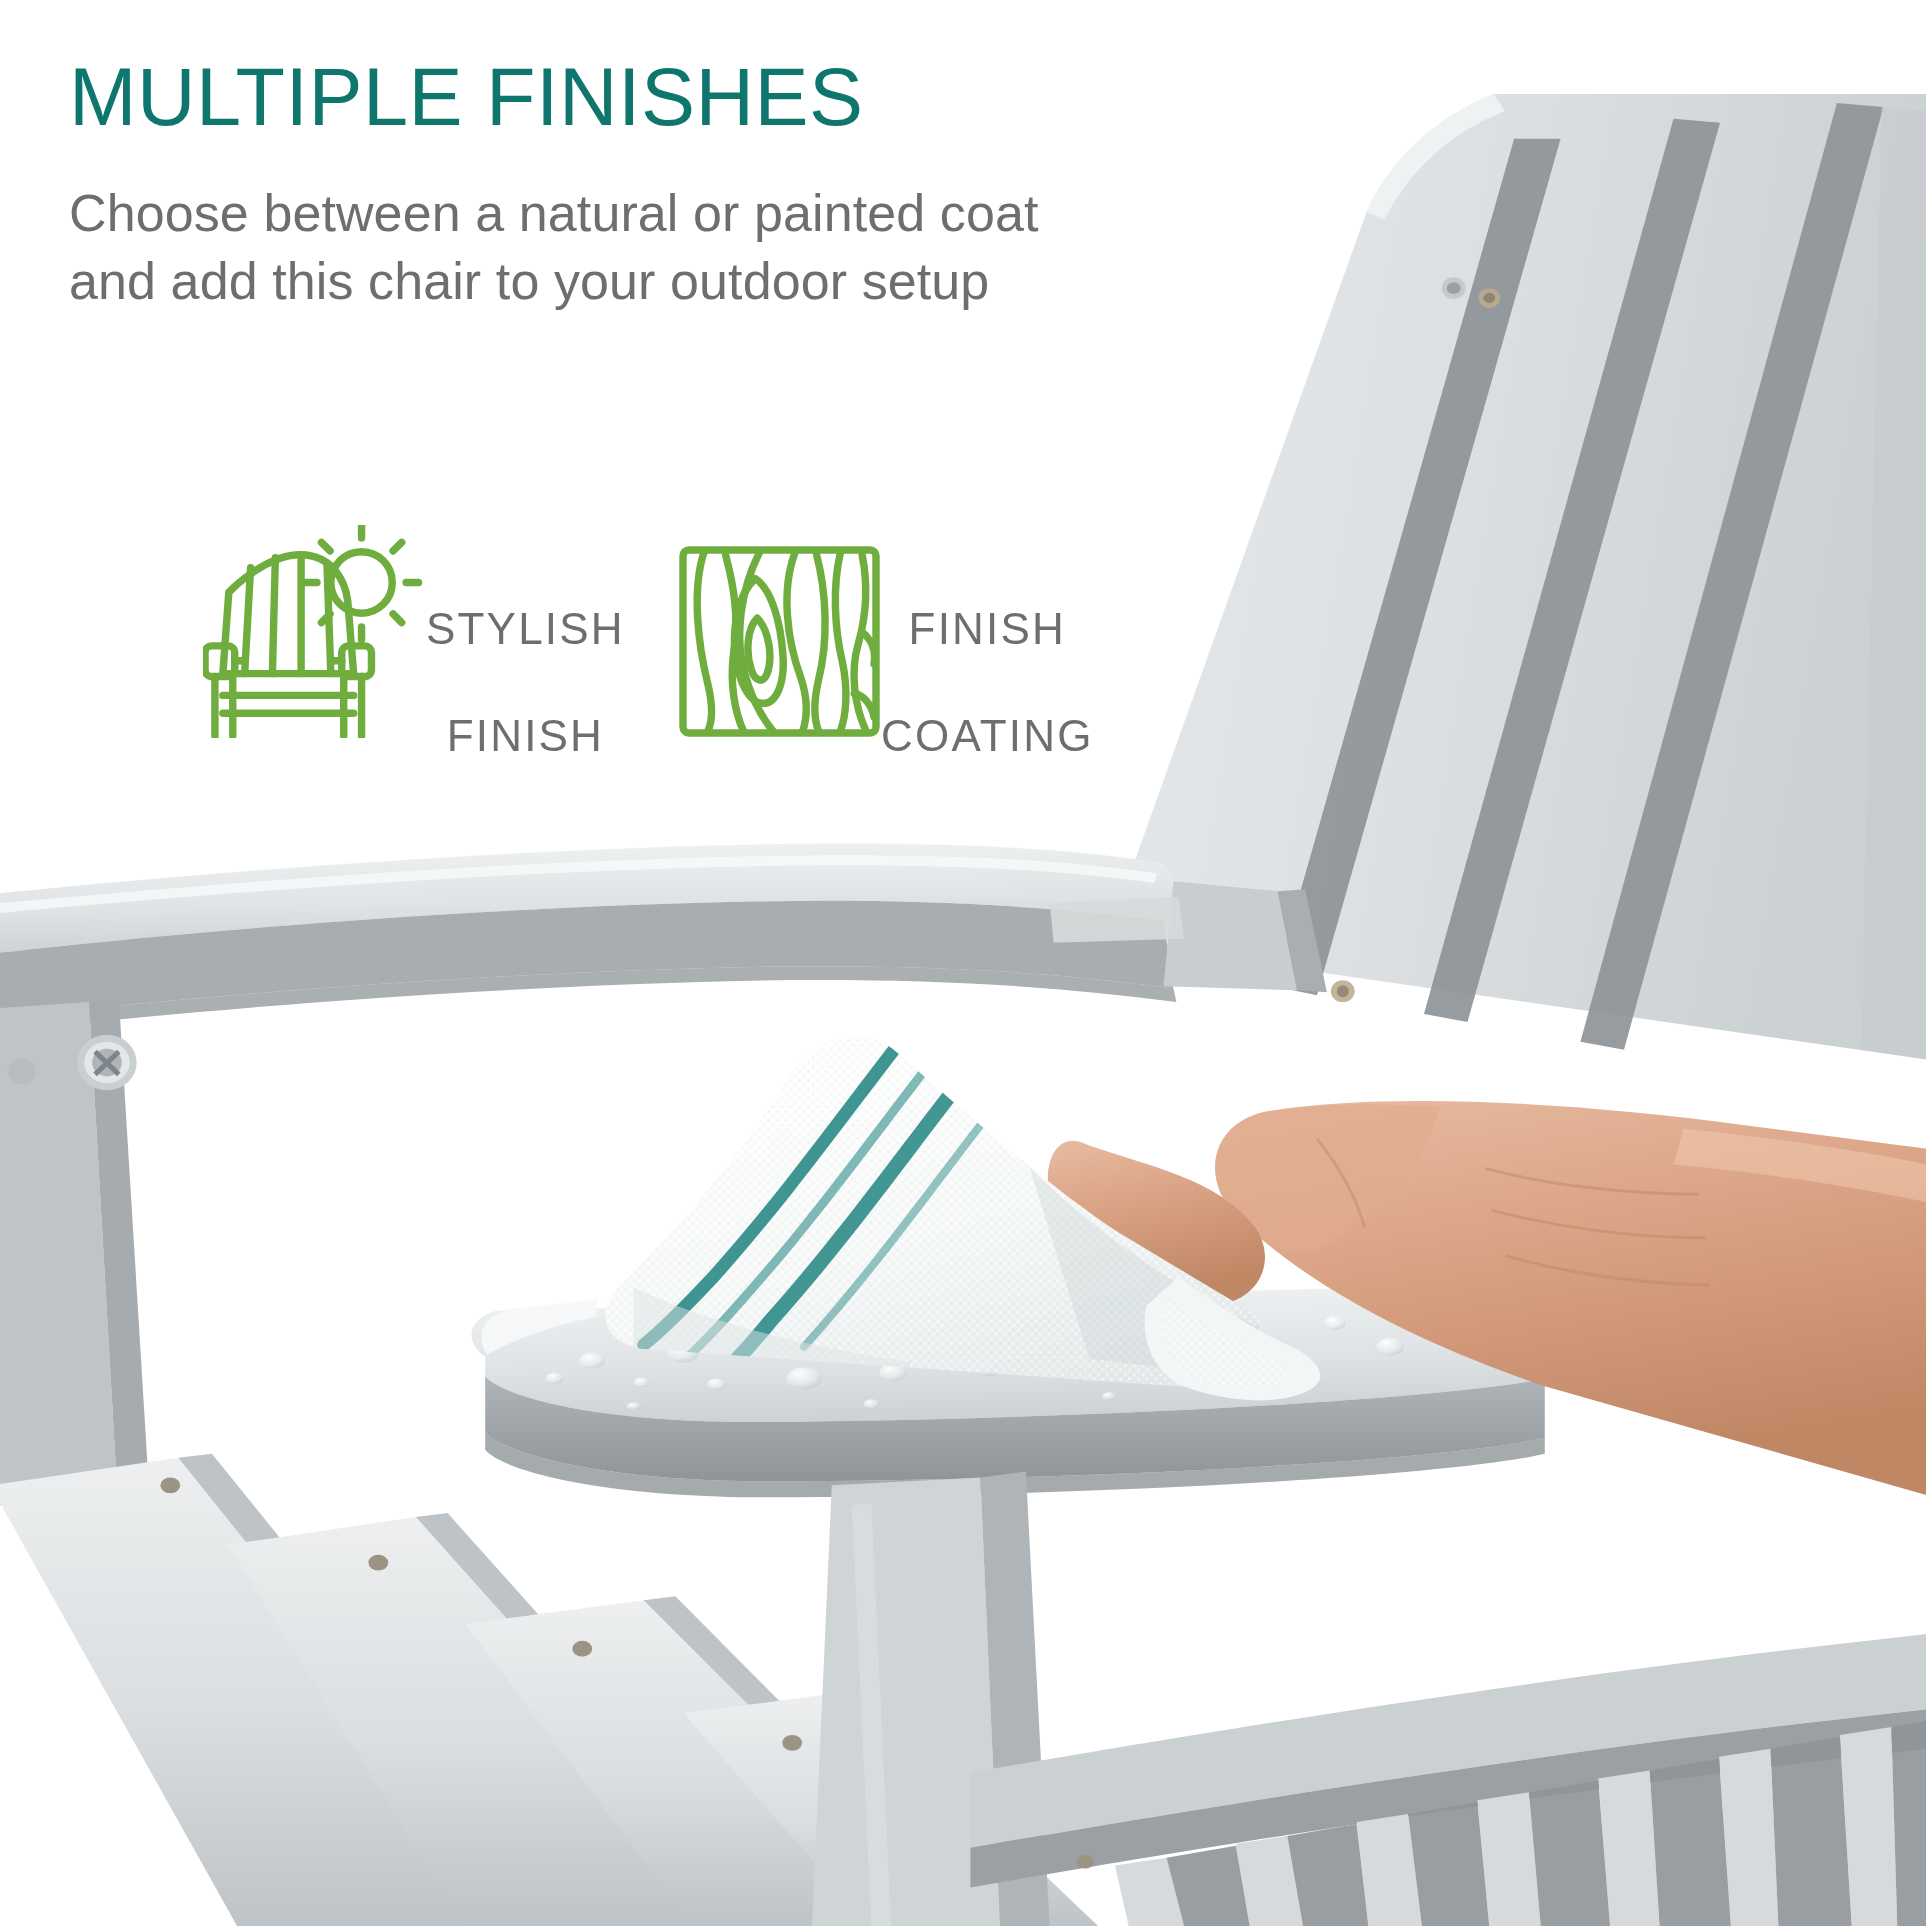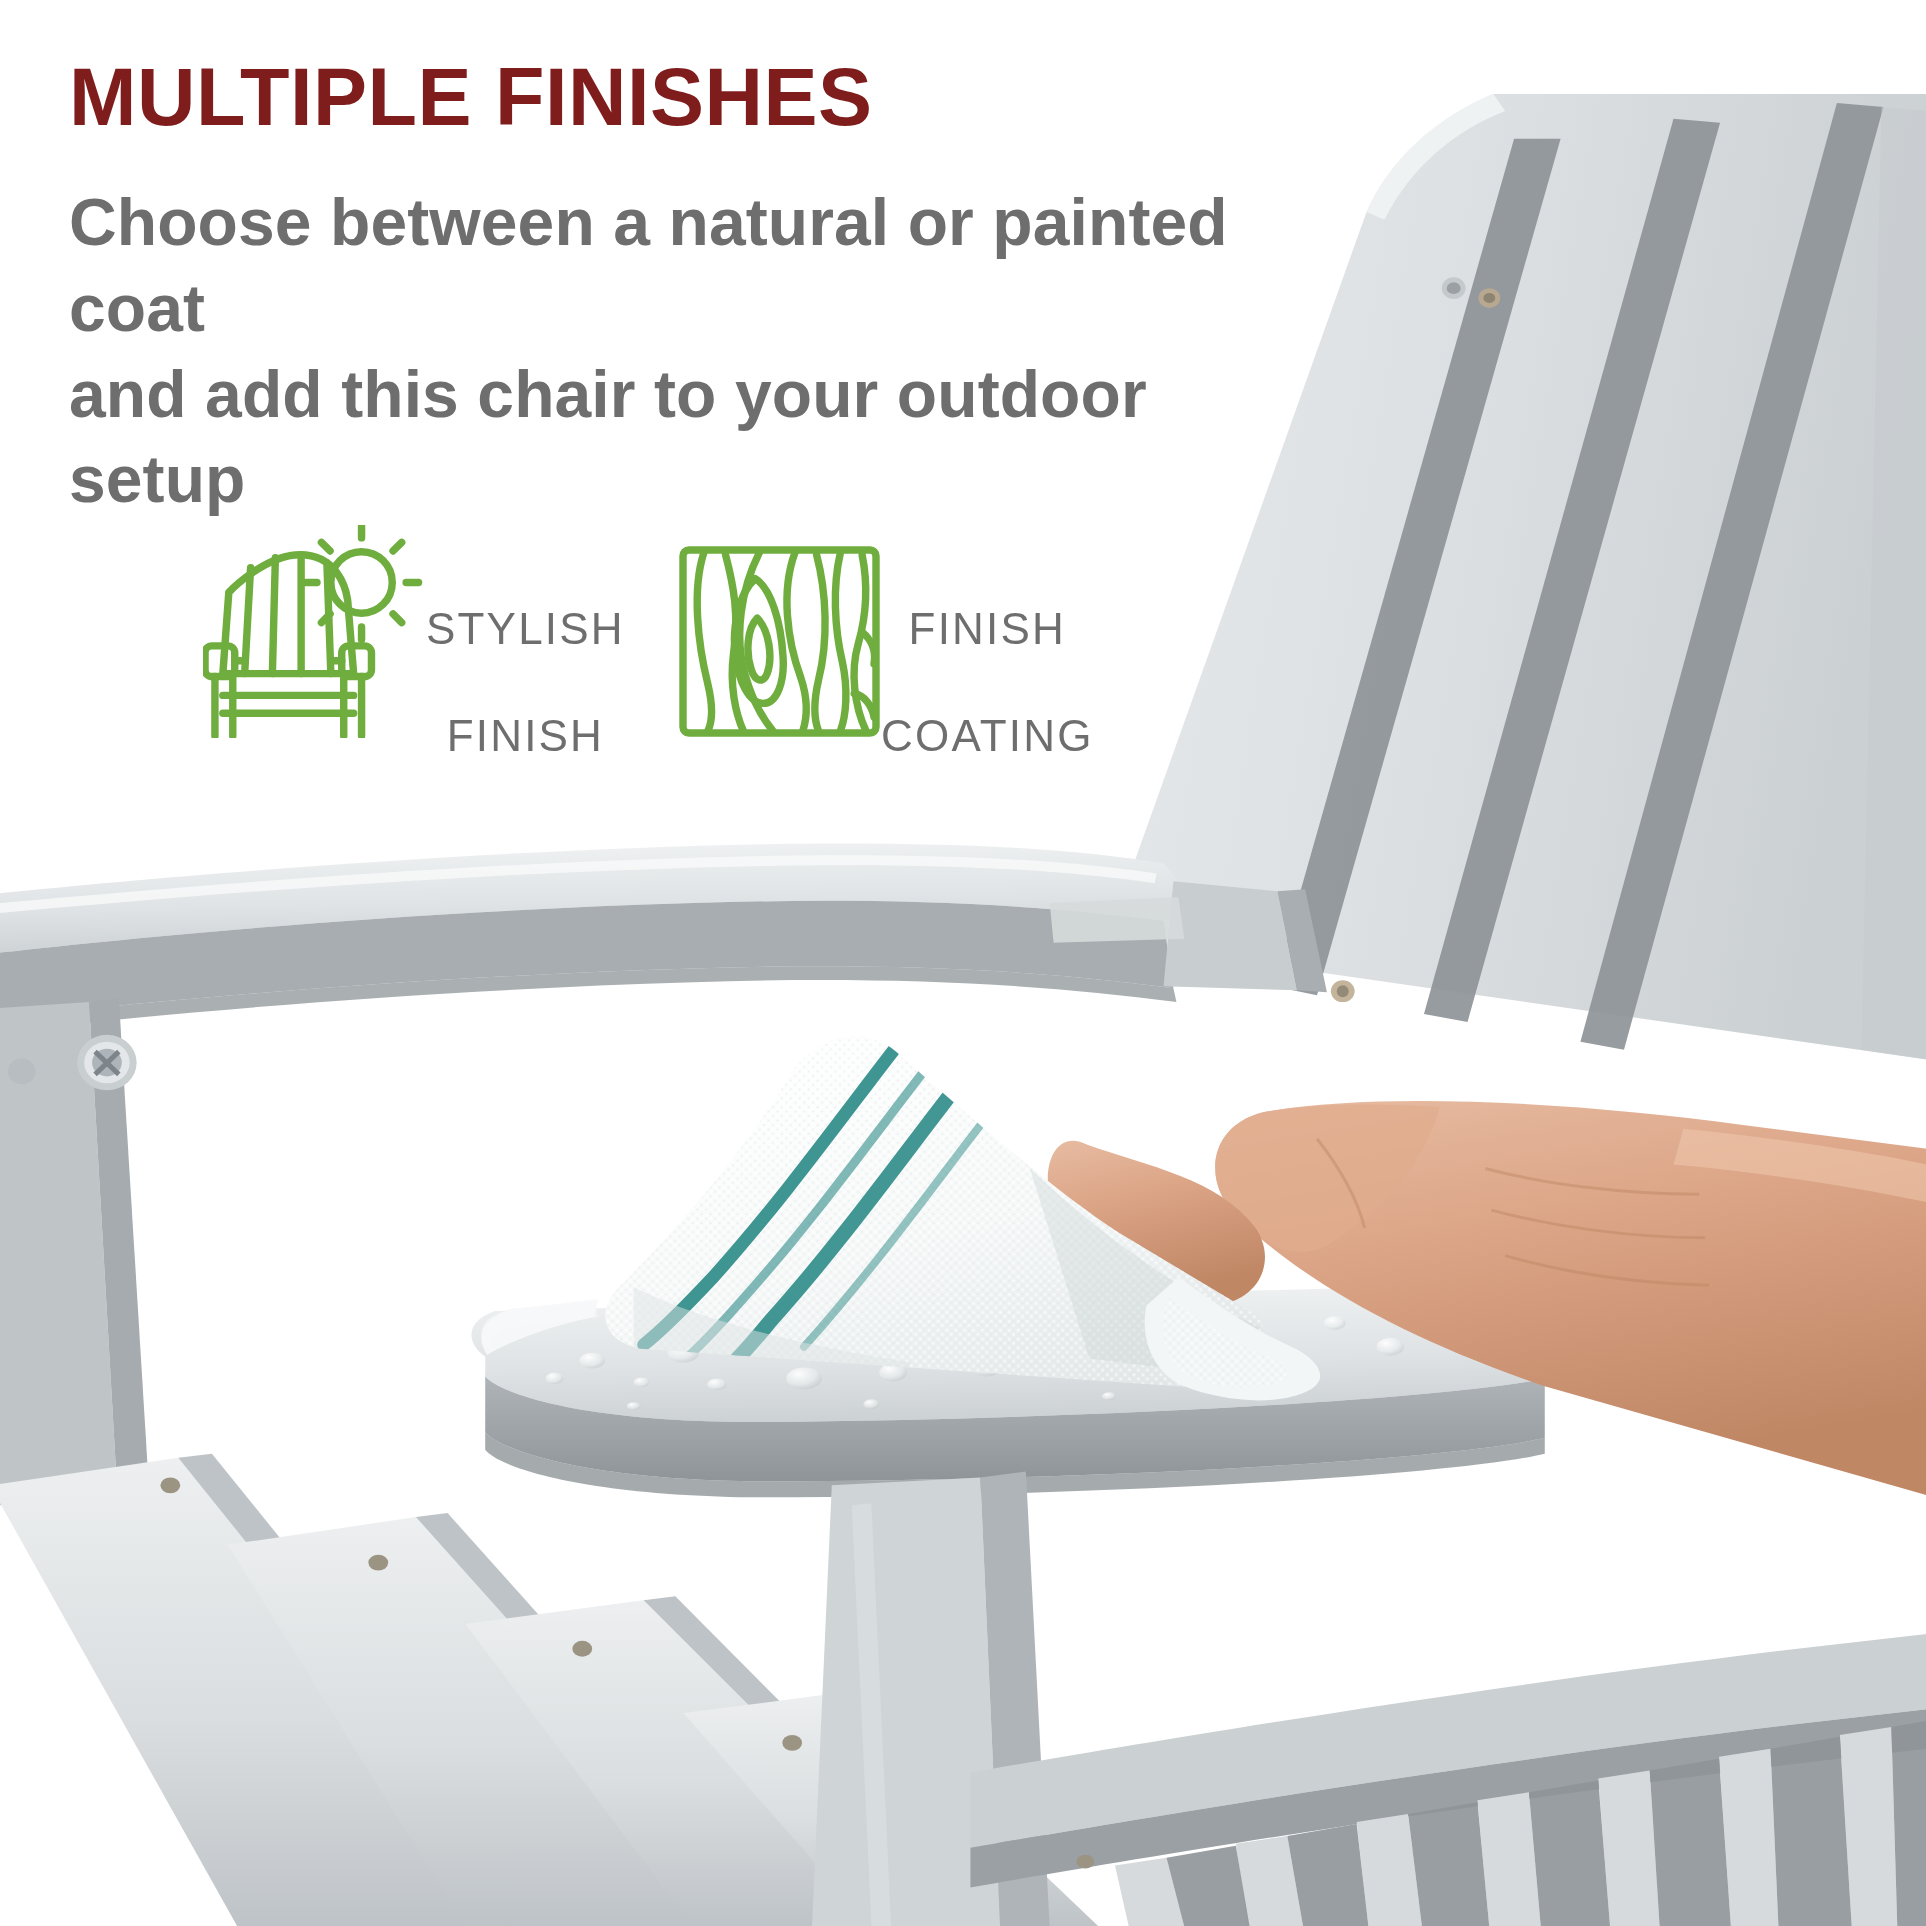--- a/index.html
+++ b/index.html
@@ -23,32 +23,32 @@
     background: #ffffff;
     overflow: hidden;
   }
 
   
   .headline {
     position: absolute;
     left: 69px;
     top: 57px;
     font-size: 81px;
-    font-weight: bold;
+    font-weight: normal;
     letter-spacing: 0.5px;
-    color: #7f1d1d;
+    color: #0f766e;
     line-height: 1.0;
     white-space: nowrap;
   }
   .subhead {
     position: absolute;
     left: 69px;
     top: 180px;
-    font-size: 66px;
-    font-weight: 700;
+    font-size: 52px;
+    font-weight: 400;
     color: #6E6E6E;
     line-height: 1.30;
     letter-spacing: 0.1px;
     max-width: 1168px;
   }
   .subhead .ln { display:block; }
 
   
   .features {
     position: absolute;

